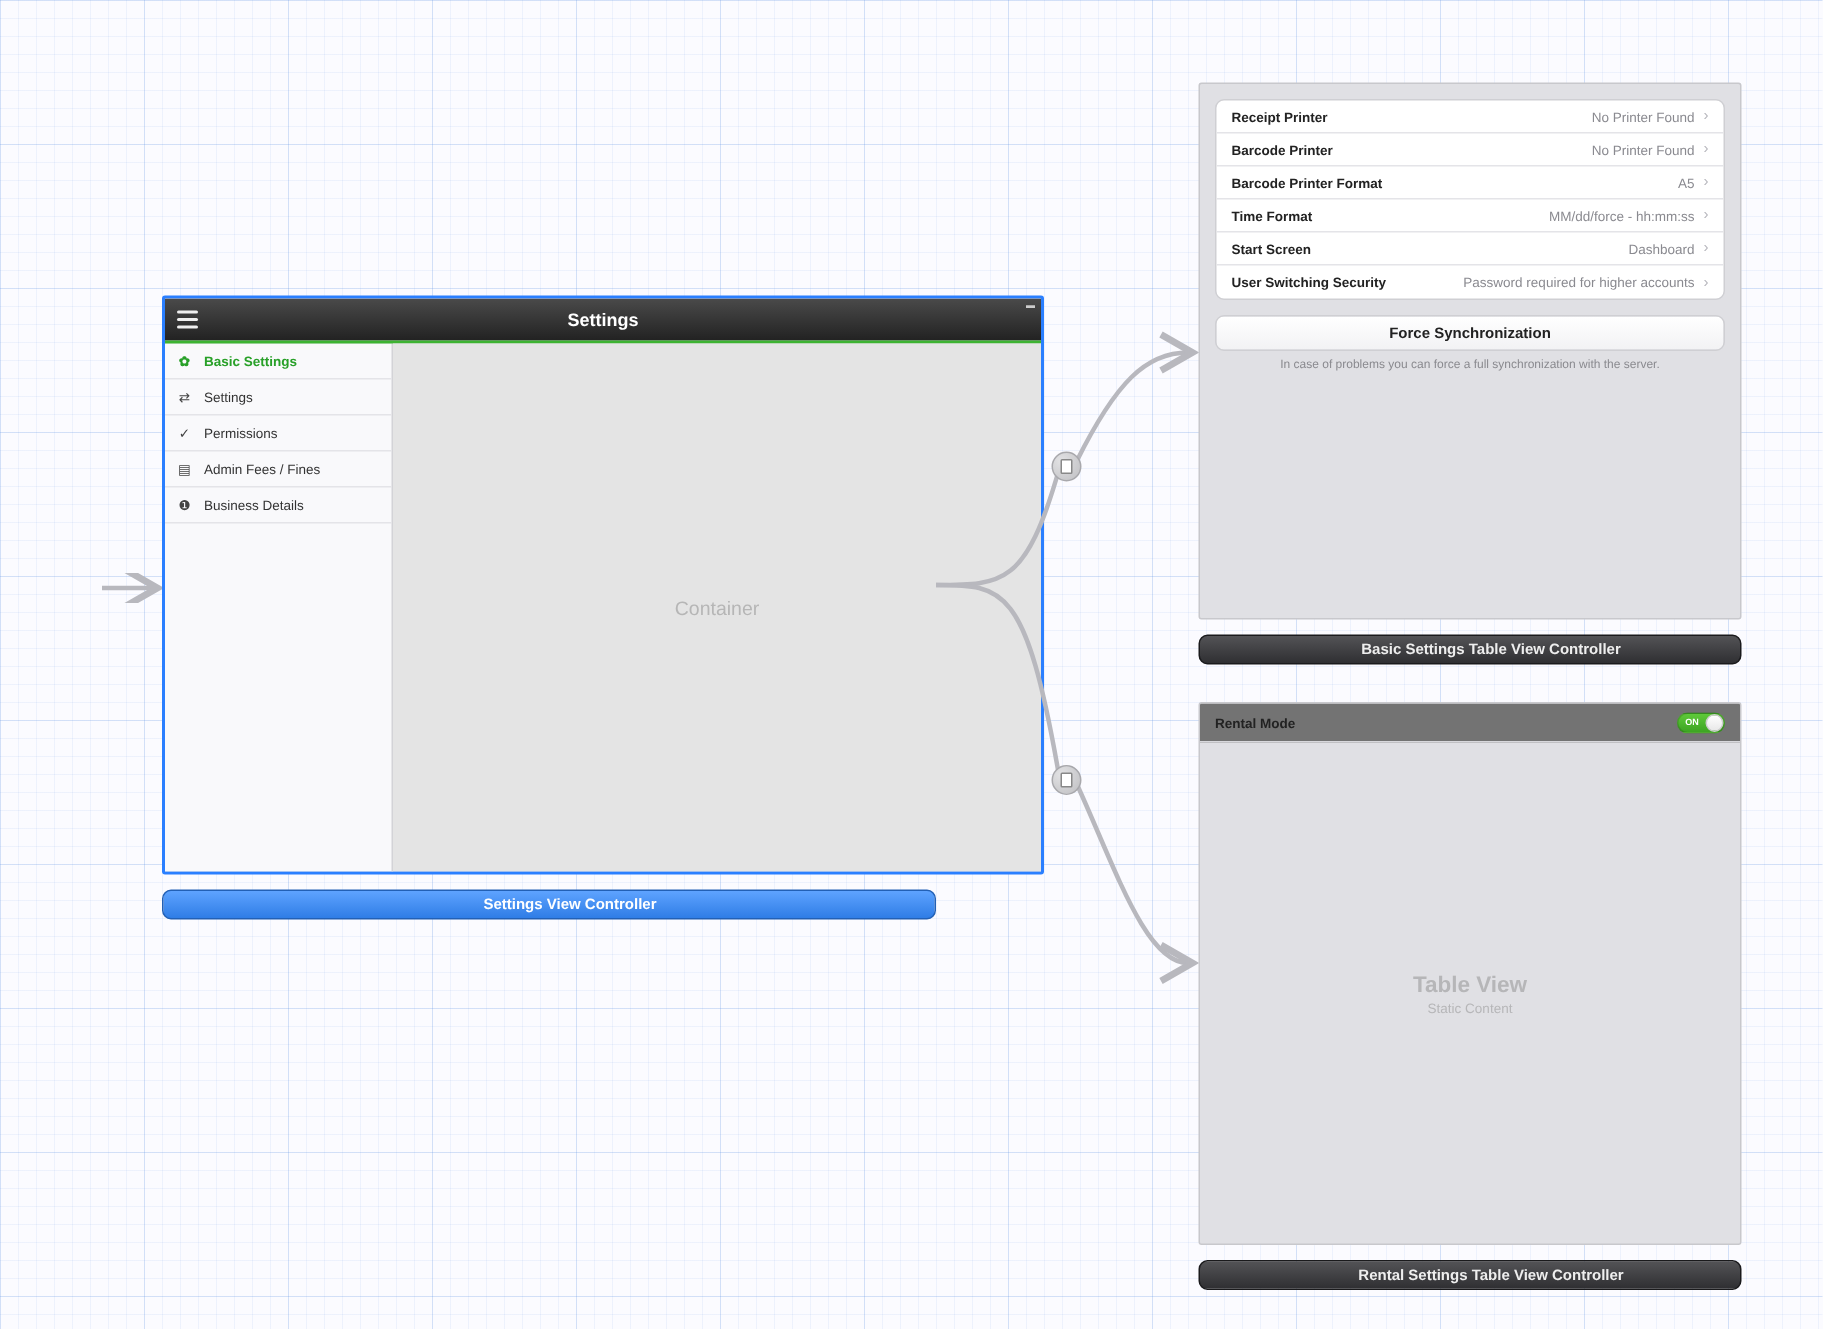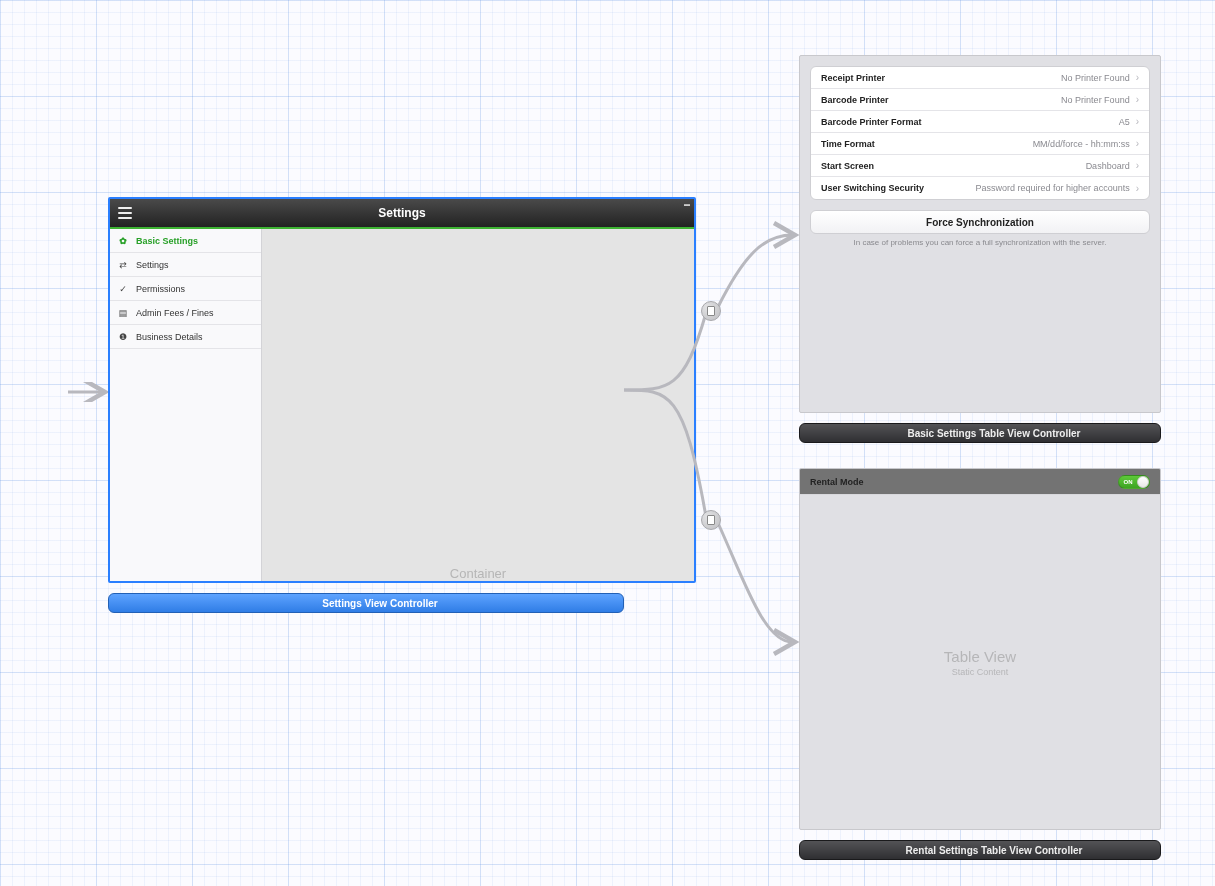--- a/index.html
+++ b/index.html
@@ -102,21 +102,21 @@
     justify-content: center;
     font-size: 9px;
     color: #444;
   }
   .sidebar-row.active .sidebar-icon { color: #28a028; }
   .settings-content {
     flex: 1;
     position: relative;
     background: #e4e4e4;
     display: flex;
-    align-items: flex-end;
+    align-items: center;
     justify-content: center;
   }
   .container-placeholder {
     color: #b6b6b6;
     font-size: 13px;
     font-weight: 500;
   }
 
   
   .scene-label {
@@ -248,21 +248,21 @@
     border-bottom: 1px solid #d8d8dc;
   }
   .table-placeholder-big {
     flex: 1;
     display: flex;
     flex-direction: column;
     align-items: center;
     justify-content: center;
     color: #b6b6b8;
   }
-  .tp-title { font-size: 15px; font-weight: 400; margin-bottom: 2px; }
+  .tp-title { font-size: 15px; font-weight: 700; margin-bottom: 2px; }
   .tp-sub { font-size: 9px; }
 
   
   svg.connector {
     position: absolute;
     overflow: visible;
     pointer-events: none;
   }
   .segue-badge {
     position: absolute;

